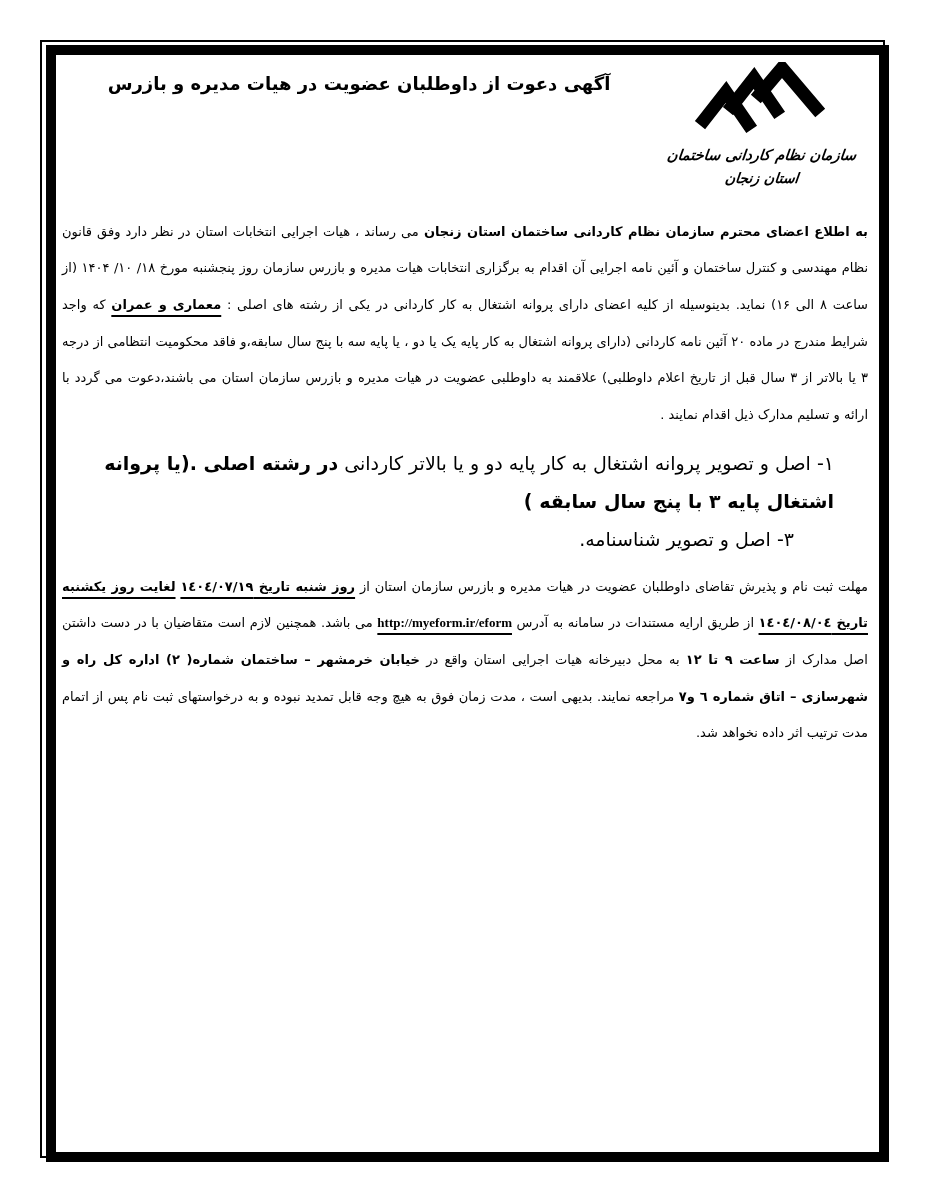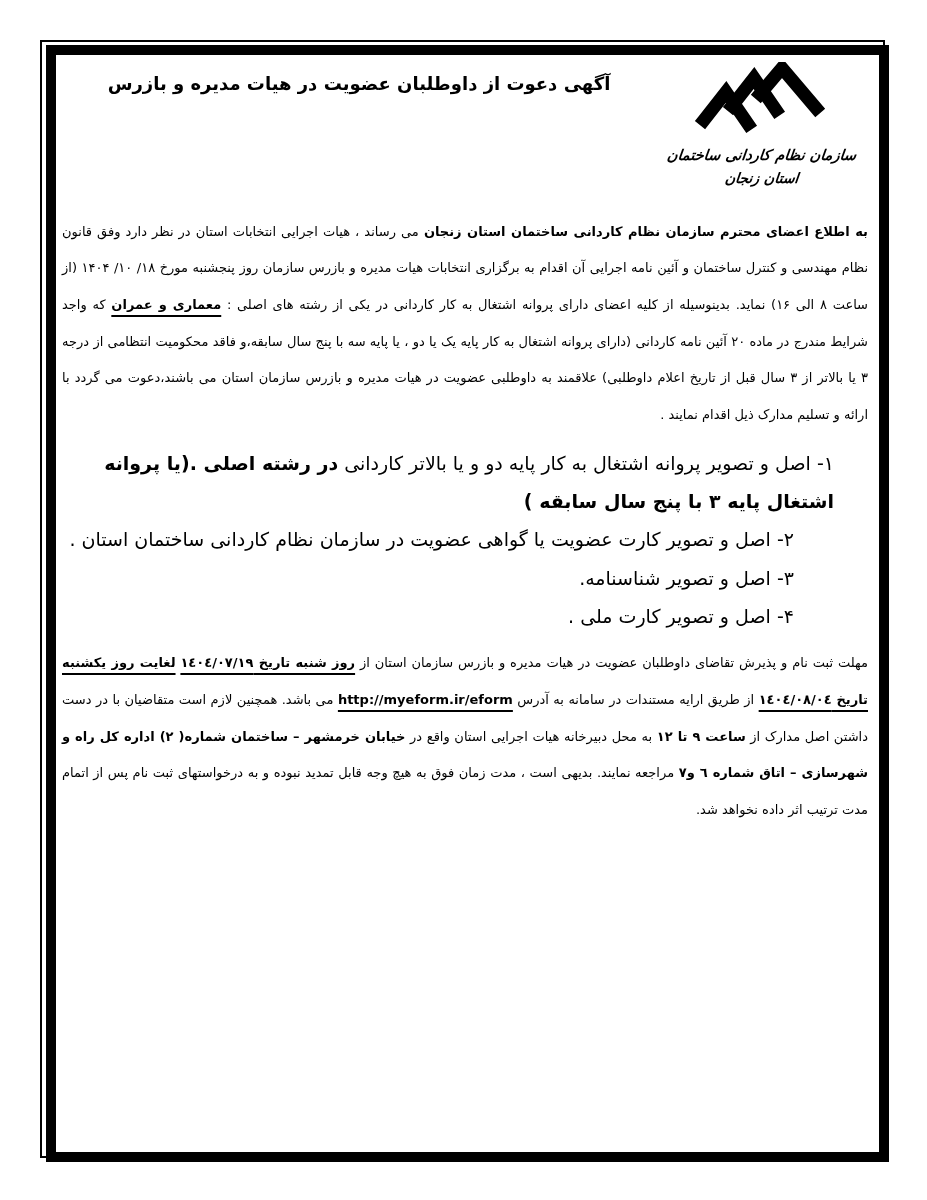--- a/index.html
+++ b/index.html
@@ -43,21 +43,21 @@
   .para.intro{margin-top:24px;}
   .para.registration{margin-top:10px;}
   .list{margin-top:10px;}
   .list-item{
     font-size:19px;line-height:2.02;text-align:right;padding-left:6px;
   }
   .list-item:first-child{padding-right:34px;}
   .list-item:not(:first-child){padding-right:74px;}
   .b{font-weight:bold;}
   .u{text-decoration:underline;text-underline-offset:6px;text-decoration-thickness:1.5px;}
-  .ltr{unicode-bidi:embed;}
+  .ltr{unicode-bidi:embed;font-family:Liberation Serif, serif;}
 </style>
 </head>
 <body>
 
 <div class="frame-thin"></div>
 <div class="frame-thick"></div>
 
 <div class="content">
 
   <div class="header">
@@ -74,20 +74,18 @@
     </div>
     <div class="titles">
       <div class="title">آگهی دعوت از داوطلبان عضویت در هیات مدیره و بازرس</div>
     </div>
   </div>
 
   <p class="para intro"><span class="b">به اطلاع اعضای محترم سازمان نظام کاردانی ساختمان استان زنجان</span><span> می رساند ، هیات اجرایی انتخابات استان در نظر دارد وفق قانون نظام مهندسی و کنترل ساختمان و آئین نامه اجرایی آن اقدام به برگزاری انتخابات هیات مدیره و بازرس سازمان روز پنجشنبه مورخ ۱۸/ ۱۰/ ۱۴۰۴ (از ساعت ۸ الی ۱۶) نماید. بدینوسیله از کلیه اعضای دارای پروانه اشتغال به کار کاردانی در یکی از رشته های اصلی : </span><span class="b u">معماری و عمران</span><span> که واجد شرایط مندرج در ماده ۲۰ آئین نامه کاردانی (دارای پروانه اشتغال به کار پایه یک یا دو ، یا پایه سه با پنج سال سابقه،و فاقد محکومیت انتظامی از درجه ۳ یا بالاتر از ۳ سال قبل از تاریخ اعلام داوطلبی)  علاقمند به داوطلبی عضویت در هیات مدیره و بازرس سازمان استان می باشند،دعوت می گردد با ارائه و تسلیم مدارک ذیل اقدام نمایند .</span></p>
 
   <div class="list">
     <div class="list-item"><span>۱- اصل و تصویر پروانه اشتغال به کار پایه دو و یا بالاتر کاردانی </span><span class="b">در رشته اصلی .(یا پروانه اشتغال پایه ۳ با پنج سال سابقه )</span></div>
-    <div class="list-item"><span>۲- اصل و تصویر کارت عضویت یا گواهی عضویت در سازمان نظام کاردانی ساختمان استان .</span></div>
     <div class="list-item"><span>۳- اصل و تصویر شناسنامه.</span></div>
-    <div class="list-item"><span>۴- اصل و تصویر کارت ملی .</span></div>
   </div>
 
   <p class="para registration"><span>مهلت ثبت نام و پذیرش تقاضای داوطلبان عضویت در هیات مدیره و بازرس سازمان استان از </span><span class="b u">روز شنبه تاریخ ١٤٠٤/٠٧/١٩</span><span> </span><span class="b u">لغایت روز یکشنبه تاریخ ١٤٠٤/٠٨/٠٤</span><span>  از طریق ارایه مستندات در سامانه به آدرس </span><span class="b u ltr" dir="ltr">http://myeform.ir/eform</span><span> می باشد. همچنین لازم است متقاضیان با در دست داشتن اصل مدارک از </span><span class="b">ساعت ۹ تا ۱۲</span><span> به محل دبیرخانه هیات اجرایی استان واقع در </span><span class="b">خیابان خرمشهر – ساختمان شماره( ۲) اداره کل راه و شهرسازی – اتاق شماره ٦ و۷</span><span> مراجعه نمایند. بدیهی است ، مدت زمان فوق به هیچ وجه قابل تمدید نبوده و به درخواستهای ثبت نام پس از اتمام مدت ترتیب اثر داده نخواهد شد.</span></p>
 
 </div>
 
 </body></html>

